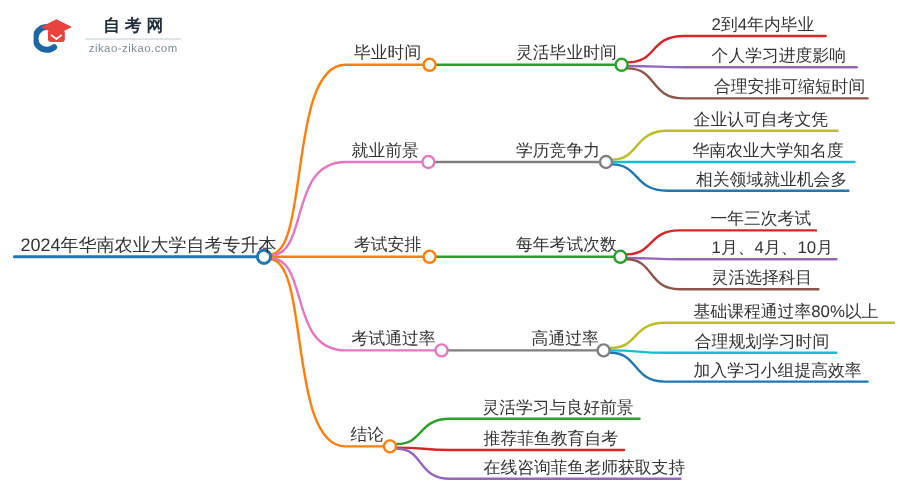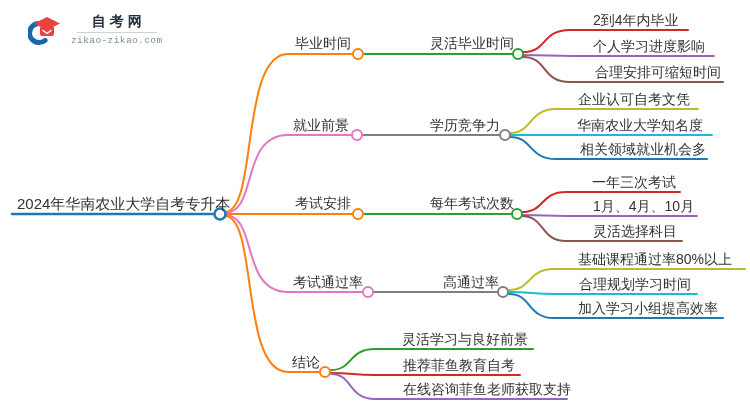--- a/index.html
+++ b/index.html
@@ -1,25 +1,25 @@
 <!DOCTYPE html>
 <html style="--blue: #1f77b4; --orange: #ff7f0e; --green: #2ca02c; --red: #d62728; --purple: #9467bd; --brown: #8c564b; --pink: #e377c2; --gray: #7f7f7f; --olive: #bcbd22; --cyan: #17becf; --text: #333333; --logo_blue: #1a66a8; --logo_red: #e8433f;"><head>
 <meta charset="utf-8">
 <style>
   html,body{margin:0;padding:0;background:#fff;}
   .stage{
     position:relative;width:750px;height:410px;background:#ffffff;overflow:hidden;
     font-family:"Liberation Sans","DejaVu Sans",sans-serif;
   }
   
-  .logo{position:absolute;left:28px;top:13px;display:flex;align-items:flex-end;gap:7px;}
+  .logo{position:absolute;left:28px;top:13px;display:flex;align-items:flex-start;gap:7px;}
   .logo-textblock{display:flex;flex-direction:column;align-items:center;}
   .logo-title{font-weight:bold;font-size:14px;letter-spacing:4px;color:#22303e;line-height:1.2;padding-left:4px;}
   .logo-divider{height:1px;width:80px;background:#c9d3da;margin:2px 0 2px 0;}
-  .logo-domain{font-size:9.5px;color:#7e8b96;letter-spacing:.4px;font-family:Liberation Mono, monospace;}
+  .logo-domain{font-size:9.5px;color:#7e8b96;letter-spacing:.4px;}
   
   .map{position:absolute;left:0;top:0;}
   .lnk{fill:none;stroke-width:2;stroke-linecap:round;}
   .lnk-root{stroke-width:2.5;}
   .dot{fill:#ffffff;stroke-width:2;}
   .dot-root{stroke-width:2.5;}
   text{fill:var(--text,#333333);}
   .t-root{font-size:15px;}
   .t-node{font-size:14px;}
   .st-blue{stroke:var(--blue,#1f77b4);}

